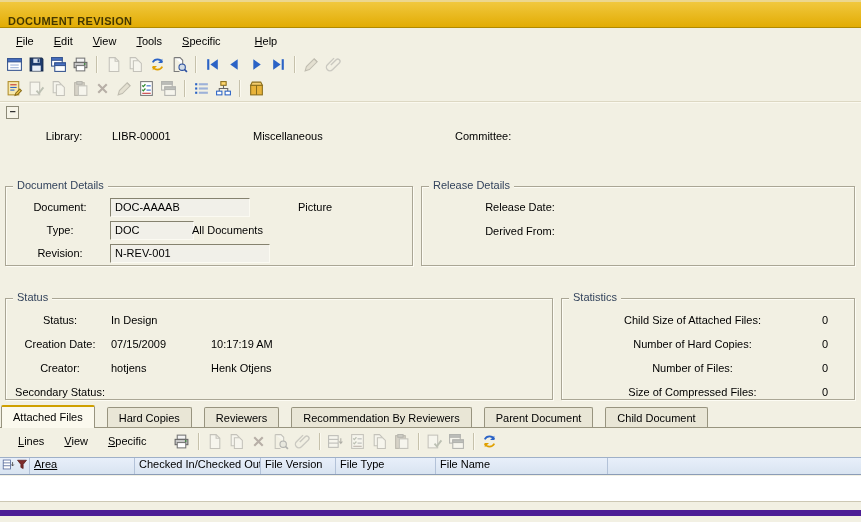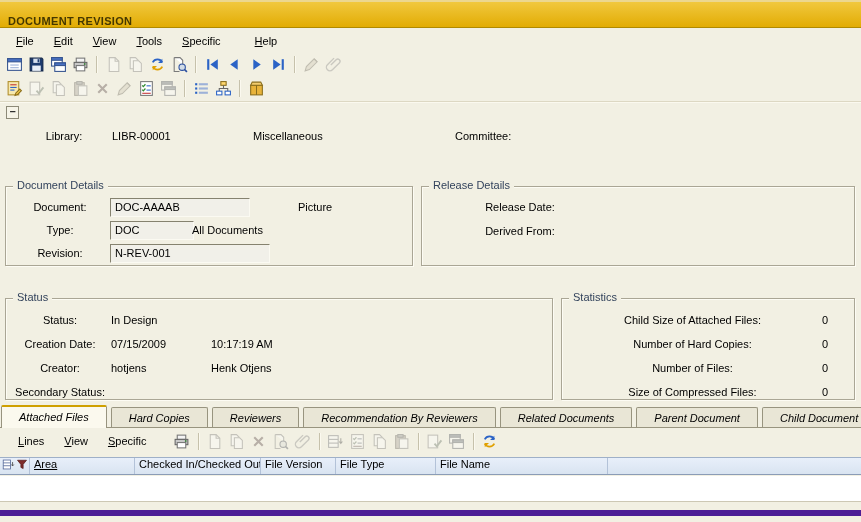--- a/index.html
+++ b/index.html
@@ -47,23 +47,23 @@
     background:var(--window_bg,#f2f0e3); color:#33435c;
   }
   .field {
     position:absolute; height:19px; line-height:17px; padding:0 4px;
     background:#f1f0e9; border:1px solid;
     border-color:#85826f #fbfaf2 #fbfaf2 #85826f;
   }
   
   .tabs { position:absolute; left:0; top:405px; width:861px; height:23px; display:flex; align-items:flex-end; padding-left:1px; }
   .tab {
-    height:21px; line-height:20px; padding:0 17px; margin-right:4px;
+    height:21px; line-height:20px; padding:0 11px; margin-right:12px;
     border:1px solid #98947f; border-bottom:none; border-radius:2px 2px 0 0;
-    background:#e9e6d6; cursor:default; white-space:nowrap;font-style:italic;
+    background:#e9e6d6; cursor:default; white-space:nowrap;
   }
   .tab.active {
     height:23px; line-height:21px; background:#fbf9ee;
     border-top:2px solid var(--tab_accent,#cfa000); position:relative; z-index:3;
   }
   .tabpanel {
     position:absolute; left:0; top:427px; width:861px; height:89px;
     background:var(--window_bg,#f2f0e3);
     border-top:1px solid #98947f; border-bottom:6px solid #4c1d95;
   }
@@ -418,21 +418,20 @@
   <span class="abs" style="left:260px;top:63px">0</span>
   <span class="abs r" style="left:8px;top:87px;width:245px">Size of Compressed Files:</span>
   <span class="abs" style="left:260px;top:87px">0</span>
 </div>
 
 <div class="tabs">
   <div class="tab active">Attached Files</div>
   <div class="tab">Hard Copies</div>
   <div class="tab">Reviewers</div>
   <div class="tab">Recommendation By Reviewers</div>
-  <div class="tab">Related Documents</div>
   <div class="tab">Parent Document</div>
   <div class="tab">Child Document</div>
 </div>
 
 <div class="tabpanel">
   <div class="panel-menubar">
     <span class="mi"><u>L</u>ines</span>
     <span class="mi"><u>V</u>iew</span>
     <span class="mi"><u>S</u>pecific</span>
     <div class="panel-toolbar">

